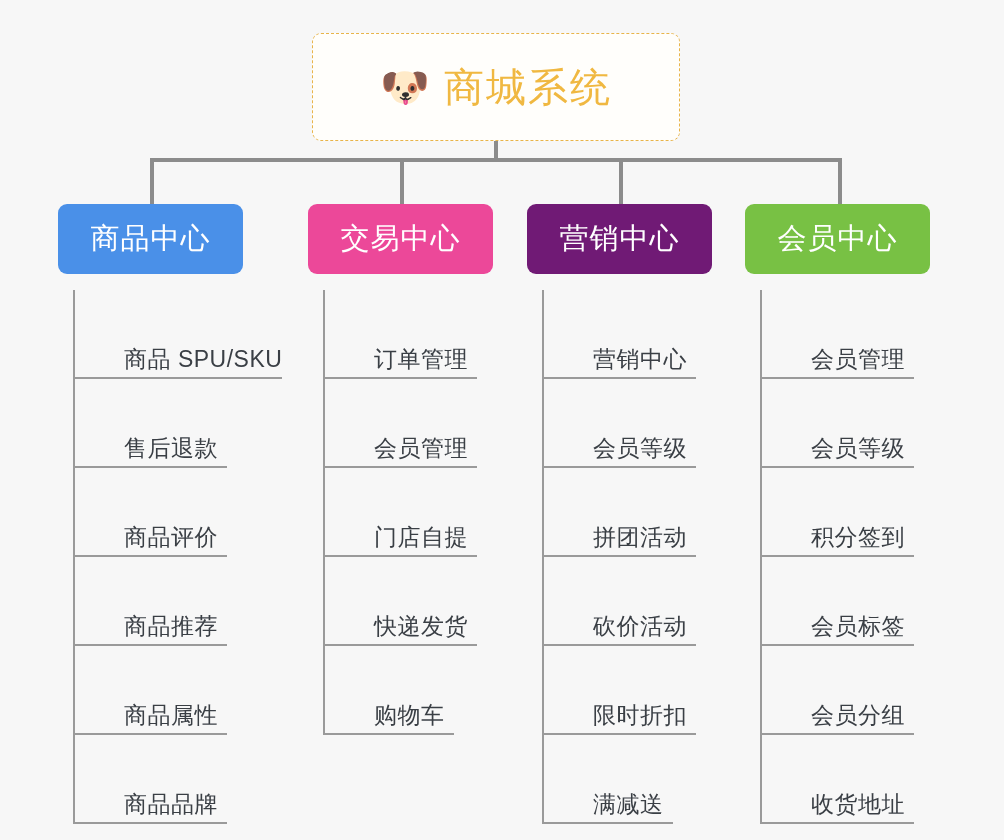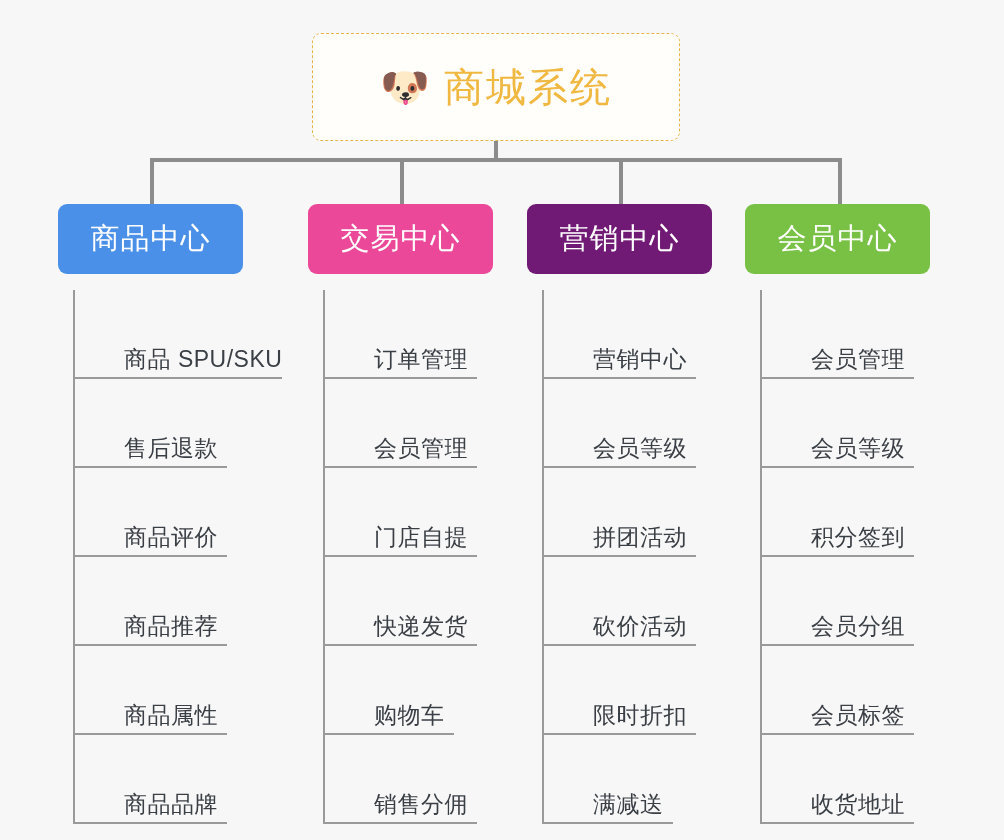--- a/index.html
+++ b/index.html
@@ -190,24 +190,20 @@
           <span class="item-rule" style="width:152px"></span>
         </div>
       <div class="item">
           <span class="item-label">快递发货</span>
           <span class="item-rule" style="width:152px"></span>
         </div>
       <div class="item">
           <span class="item-label">购物车</span>
           <span class="item-rule" style="width:129px"></span>
         </div>
-      <div class="item">
-          <span class="item-label">销售分佣</span>
-          <span class="item-rule" style="width:152px"></span>
-        </div>
     </div>
   </div>
 
   <div class="column" style="left:527px">
     <div class="col-header" style="background:#701a75">营销中心</div>
     <div class="col-items">
       <div class="item">
           <span class="item-label">营销中心</span>
           <span class="item-rule" style="width:152px"></span>
         </div>
@@ -243,27 +239,27 @@
         </div>
       <div class="item">
           <span class="item-label">会员等级</span>
           <span class="item-rule" style="width:152px"></span>
         </div>
       <div class="item">
           <span class="item-label">积分签到</span>
           <span class="item-rule" style="width:152px"></span>
         </div>
       <div class="item">
+          <span class="item-label">会员标签</span>
+          <span class="item-rule" style="width:152px"></span>
+        </div>
+      <div class="item">
           <span class="item-label">会员分组</span>
           <span class="item-rule" style="width:152px"></span>
         </div>
       <div class="item">
-          <span class="item-label">会员标签</span>
-          <span class="item-rule" style="width:152px"></span>
-        </div>
-      <div class="item">
           <span class="item-label">收货地址</span>
           <span class="item-rule" style="width:152px"></span>
         </div>
     </div>
   </div>
 
 </div>
 
 </body></html>

